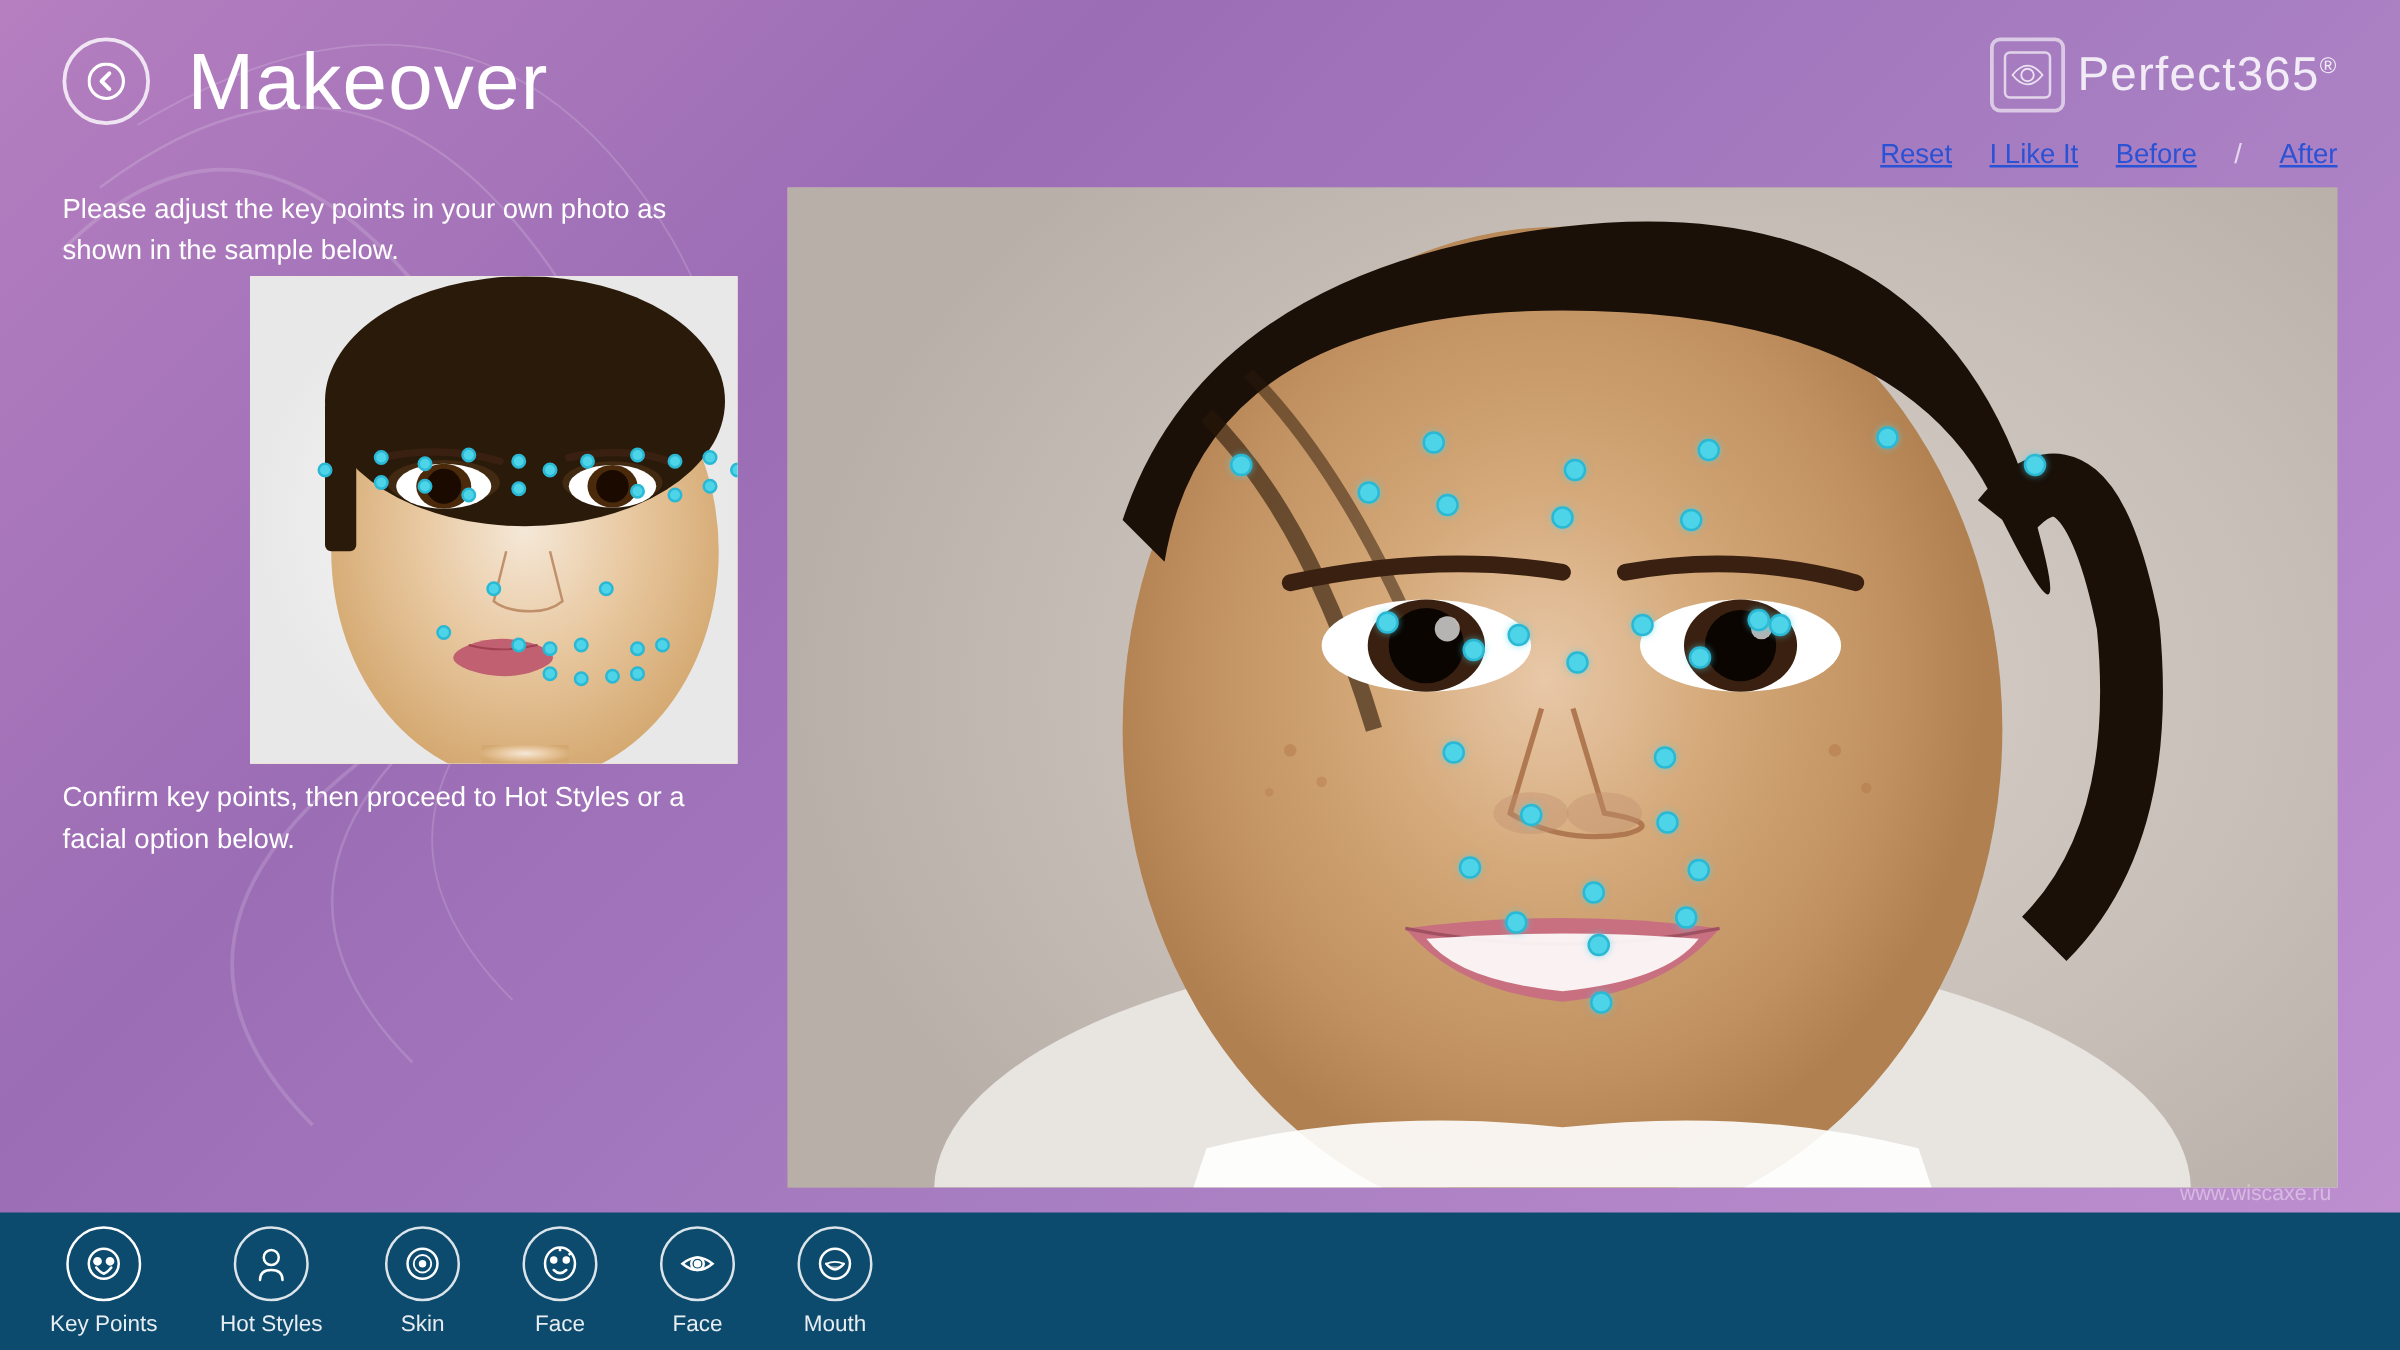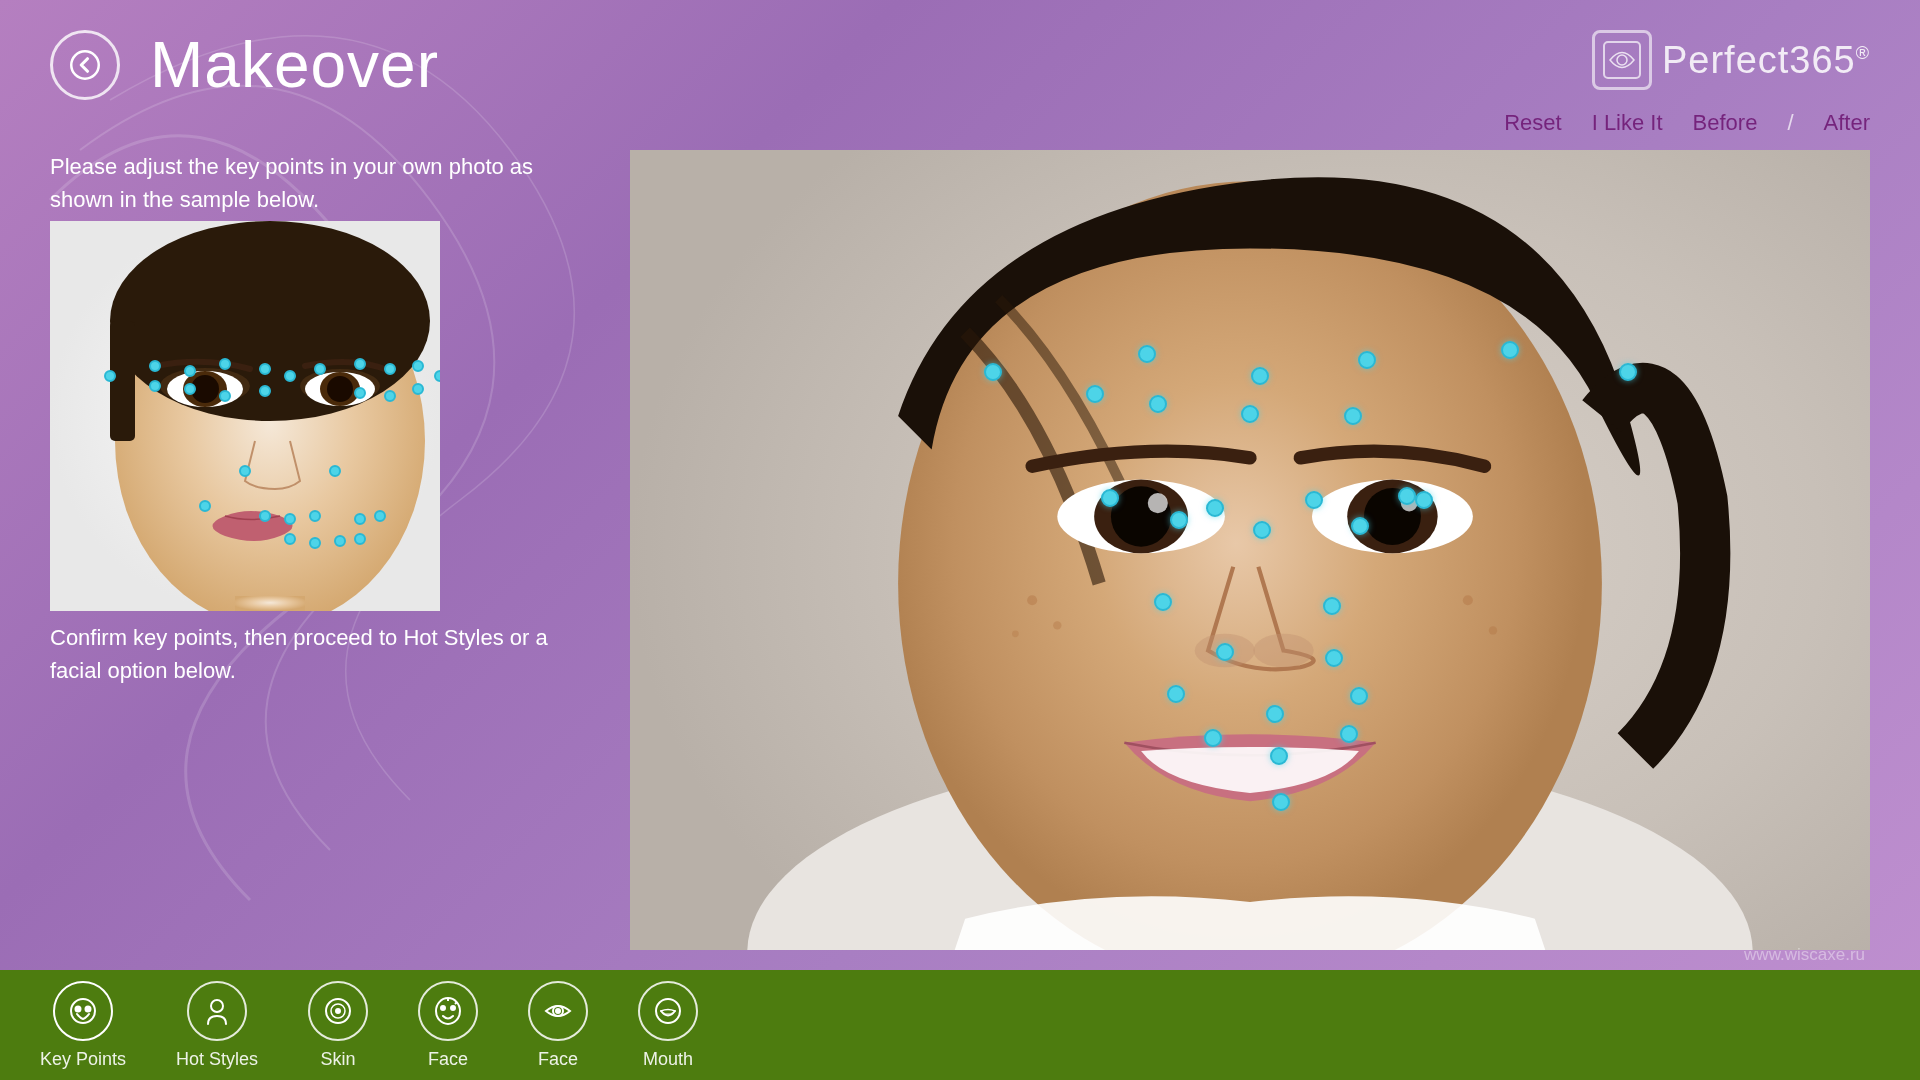--- a/index.html
+++ b/index.html
@@ -76,21 +76,22 @@
     
     .action-links {
       position: absolute;
       top: 110px;
       right: 50px;
       display: flex;
       gap: 30px;
       font-size: 22px;
     }
     .action-link {
-      color: #701a75;
+      color: #1d4ed8;
+      text-decoration: underline;
       cursor: pointer;
       opacity: 0.9;
     }
     .action-separator { opacity: 0.7; }
 
     
     .main-content {
       position: absolute;
       top: 130px;
       left: 0; right: 0;
@@ -99,20 +100,21 @@
       padding: 20px 50px;
       gap: 40px;
     }
 
     
     .left-panel {
       width: 540px;
       flex-shrink: 0;
       display: flex;
       flex-direction: column;
+      align-items: flex-end;
     }
 
     .instruction-text {
       font-size: 22px;
       font-weight: 300;
       line-height: 1.5;
       margin-bottom: 5px;
     }
 
     .sample-image-container {
@@ -172,21 +174,21 @@
       transform: translate(-50%, -50%);
       z-index: 10;
       box-shadow: 0 0 6px rgba(77,212,232,0.6);
     }
 
     
     .toolbar {
       position: absolute;
       bottom: 0; left: 0; right: 0;
       height: 110px;
-      background: #4d7c0f;
+      background: #0c4a6e;
       display: flex;
       align-items: center;
       padding: 0 40px;
     }
 
     .toolbar-left {
       display: flex;
       gap: 50px;
       align-items: center;
     }

